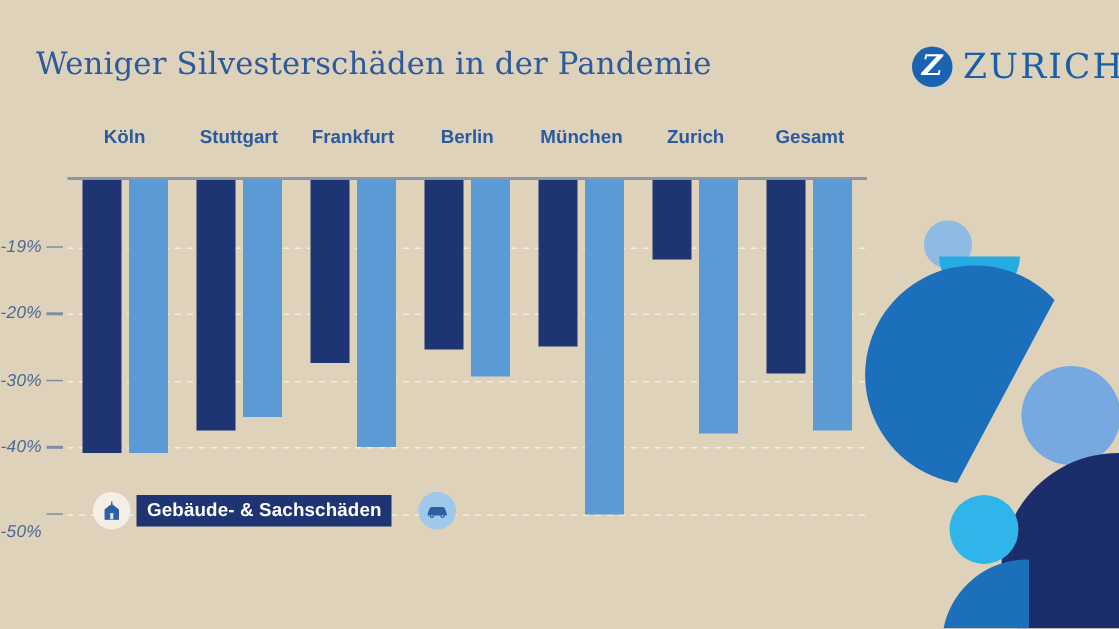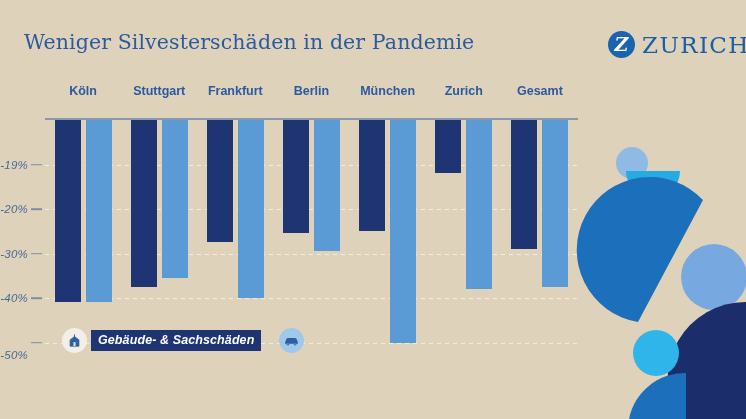--- a/index.html
+++ b/index.html
@@ -57,21 +57,20 @@
 
   
   .legend{position:absolute;left:62px;top:328px;display:flex;align-items:center;gap:0px;}
   .leg-item{display:flex;align-items:center;}
   .leg-icon{width:25px;height:25px;border-radius:50%;display:flex;align-items:center;justify-content:center;}
   .leg-icon.house{background:#f4efe6;}
   .leg-icon.car{background:#9ec9ea;}
   .leg-text{
     font-size:12.5px;font-weight:700;padding:3px 7px 4px 7px;white-space:nowrap;
     letter-spacing:.1px;
-    font-style:italic;
   }
   .leg-text.dark{background:#1f3473;color:#ffffff;margin-left:4px;}
   .leg-text.light{background:#5b9bd5;color:#ffffff;margin-left:4px;}
   .leg-gap{width:18px;}
 
   
   .footnote{
     position:absolute;left:24px;top:381px;width:470px;
     font-size:10.2px;line-height:1.52;color:#2b5a9e;letter-spacing:.05px;
   }

